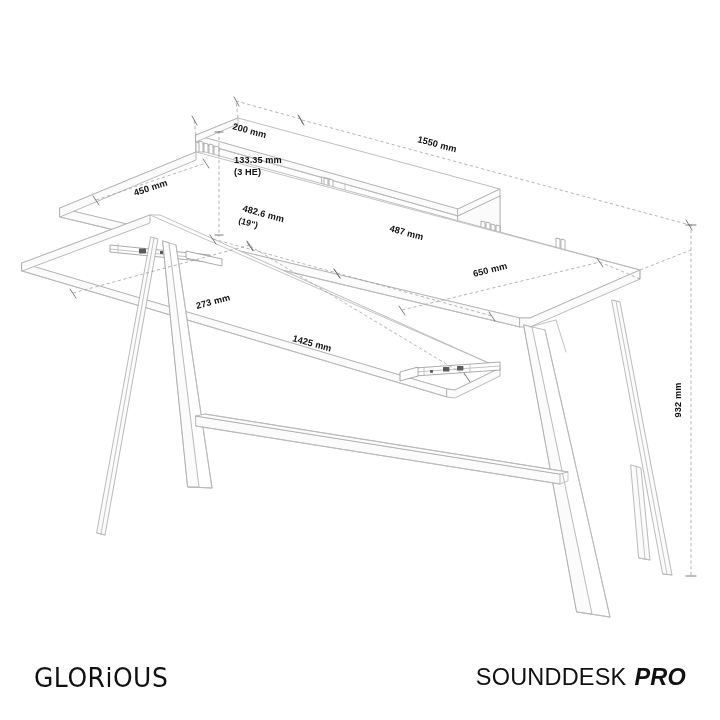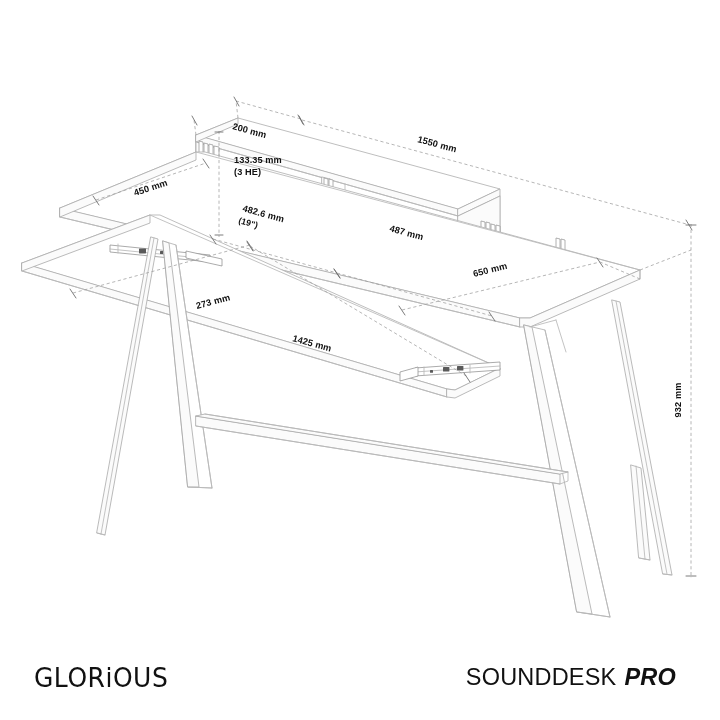--- a/index.html
+++ b/index.html
@@ -44,21 +44,21 @@
   
   #footer {
     position: absolute;
     left: 0;
     bottom: 0;
     width: 720px;
     height: 76px;
     display: flex;
     align-items: center;
     justify-content: space-between;
-    padding: 0 44px 10px 34px;
+    padding: 0 34px 10px 34px;
     box-sizing: border-box;
     pointer-events: none;
   }
   #brand-logo {
     font-family: "DejaVu Sans", sans-serif;
     font-size: 25px;
     letter-spacing: 0.5px;
     color: #111111;
     font-weight: 400;
     transform: scaleY(1.06);

